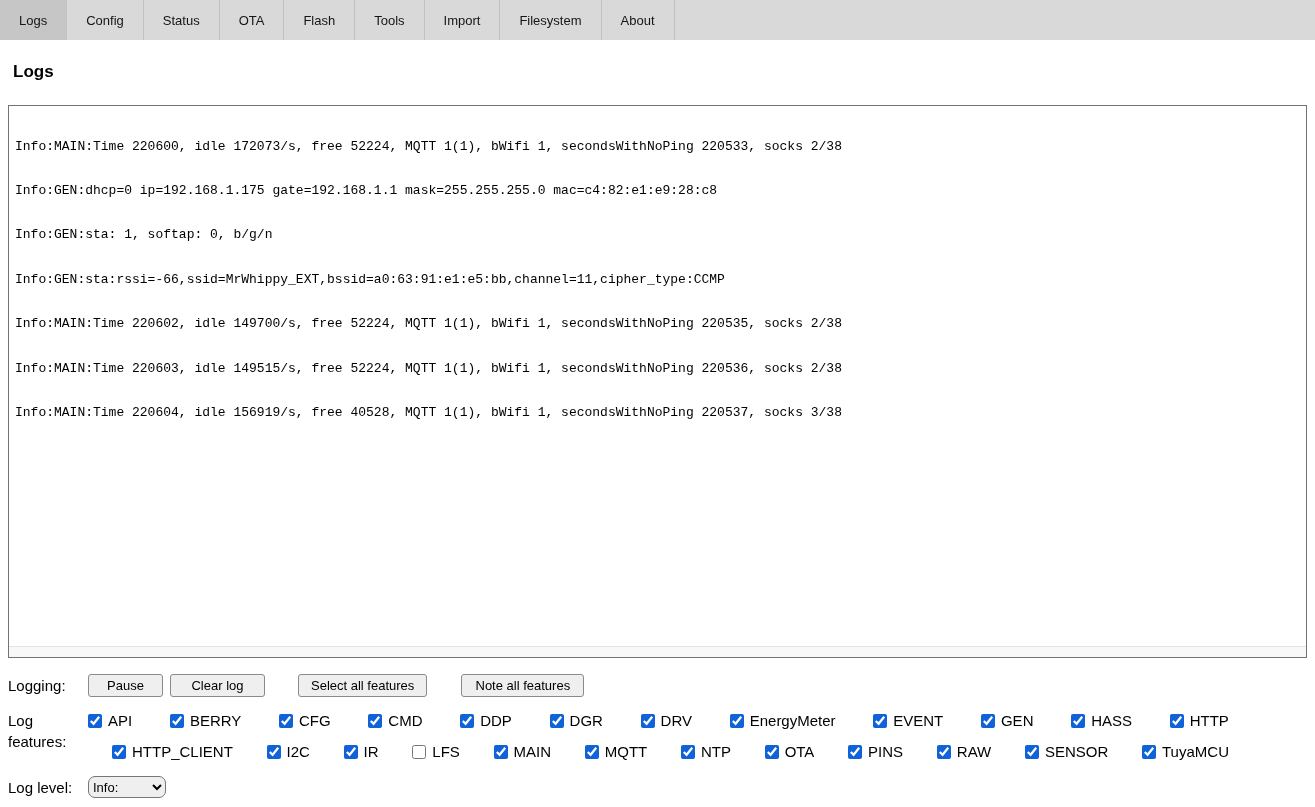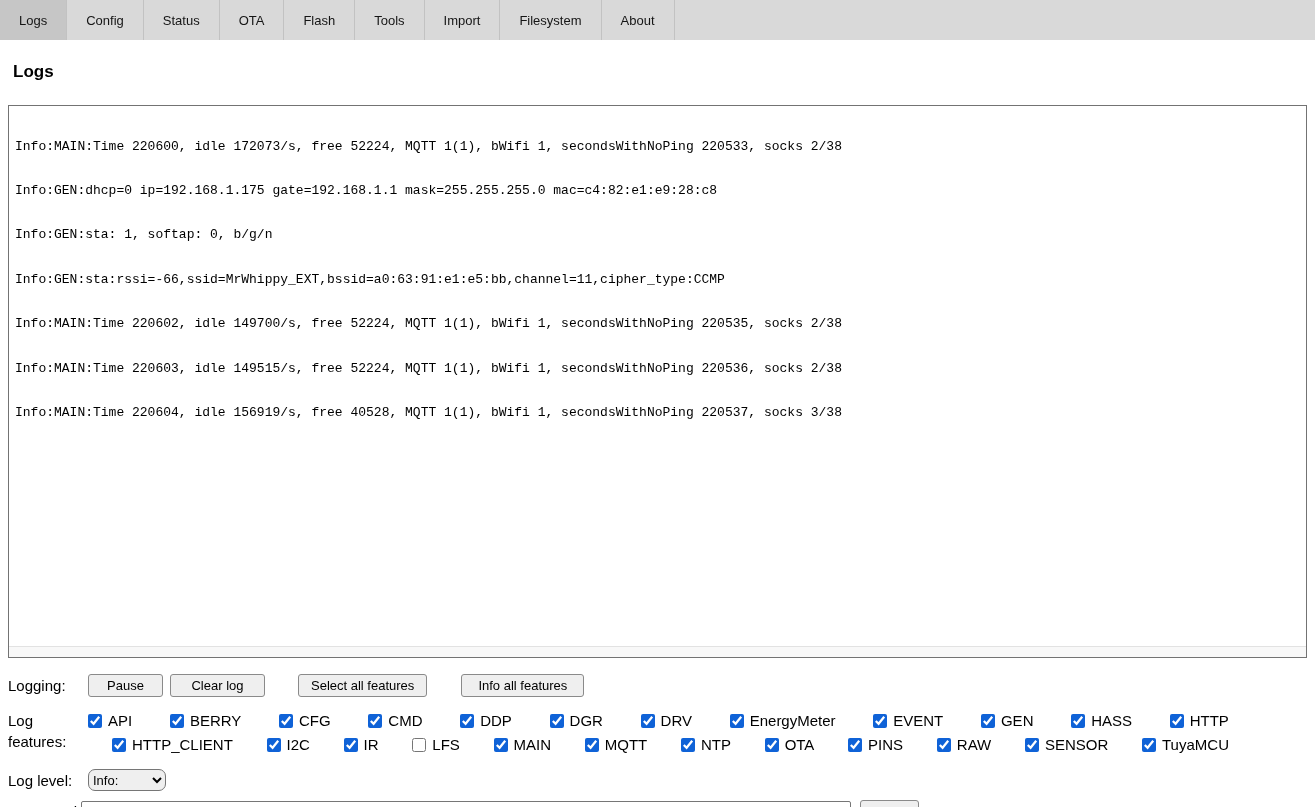--- a/index.html
+++ b/index.html
@@ -33,21 +33,21 @@
   .btn-pause { min-width: 75px; }
   .btn-clearlog { min-width: 95px; margin-left: 7px; }
   .btn-selall { min-width: 123px; margin-left: 33px; }
   .btn-clrall { min-width: 123px; margin-left: 34px; }
 
   
   .row-features { margin-top: 13px; display: flex; align-items: flex-start; }
   .features-label { flex: 0 0 80px; line-height: 21px; }
   .cb-rows { width: 1141px; }
   .cb-row { display: flex; justify-content: space-between; height: 21px; }
-  .cb-row + .cb-row { margin-top: 3px; padding-left: 24px; }
+  .cb-row + .cb-row { margin-top: 10px; padding-left: 24px; }
   .cb { display: inline-flex; align-items: center; gap: 6px; font-size: 15px; cursor: pointer; white-space: nowrap; }
   input[type="checkbox"] { width: 14px; height: 14px; margin: 0; accent-color: var(--accent, #0f62d7); }
 
   
   .row-loglevel { margin-top: 14px; }
   select { font-family: "Liberation Sans", sans-serif; font-size: 13px; height: 22px; width: 78px; border-radius: 7px; }
   .note { margin-left: 14px; font-size: 15px; }
 
   
   .row-command { margin-top: 9px; }
@@ -84,21 +84,21 @@
     <div class="hscroll"></div>
   </div>
 
   <div class="controls">
 
     <div class="row row-logging">
       <span class="lbl">Logging:</span>
       <button class="btn-pause">Pause</button>
       <button class="btn-clearlog">Clear log</button>
       <button class="btn-selall">Select all features</button>
-      <button class="btn-clrall">Info all features</button>
+      <button class="btn-clrall">Note all features</button>
     </div>
 
     <div class="row-features">
       <span class="features-label">Log features:</span>
       <div class="cb-rows">
         <div class="cb-row">
           <label class="cb">
               <input type="checkbox" checked="" style="">
               <span>API</span>
             </label>

